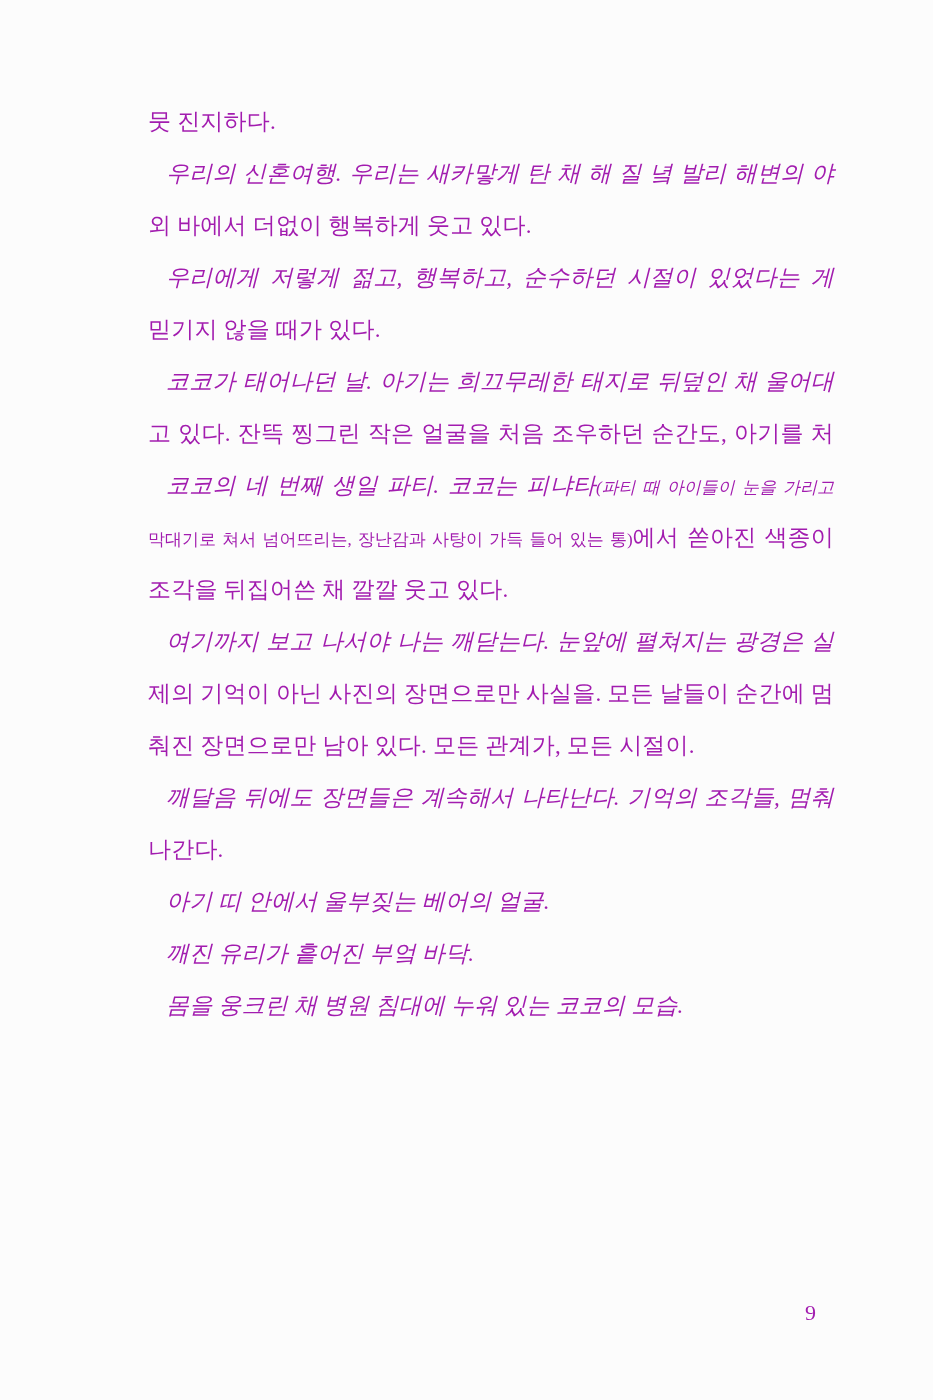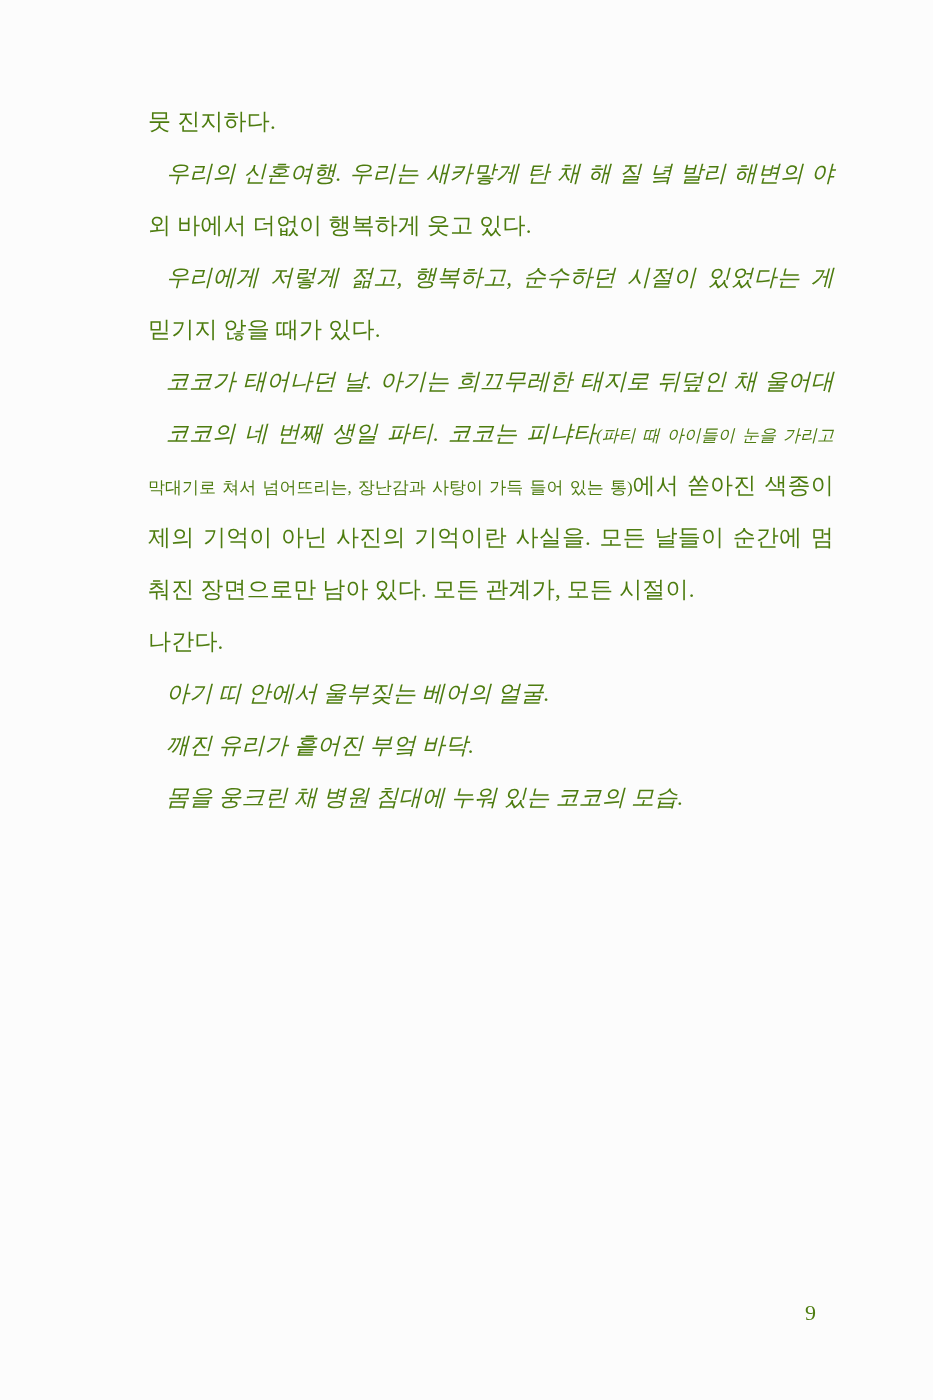--- a/index.html
+++ b/index.html
@@ -49,31 +49,35 @@
     top: 1295px;
     width: 668px;
     text-align: right;
     font-size: 22px;
     line-height: 36px;
   }
 </style>
 </head>
 <body>
 
-<div class="page" style="background: rgb(252, 252, 252); color: #4d7c0f;">
+<div class="page" style="background: rgb(252, 252, 252); color: #a21caf;">
   <div class="text-block" id="text-block">
       <div class="line"><span class="seg">뭇 진지하다.</span></div>
       <div class="line indent fill"><span class="seg">우리의 신혼여행. 우리는 새카맣게 탄 채 해 질 녘 발리 해변의 야</span></div>
       <div class="line"><span class="seg">외 바에서 더없이 행복하게 웃고 있다.</span></div>
       <div class="line indent fill"><span class="seg">우리에게 저렇게 젊고, 행복하고, 순수하던 시절이 있었다는 게</span></div>
       <div class="line"><span class="seg">믿기지 않을 때가 있다.</span></div>
       <div class="line indent fill"><span class="seg">코코가 태어나던 날. 아기는 희끄무레한 태지로 뒤덮인 채 울어대</span></div>
+      <div class="line fill"><span class="seg">고 있다. 잔뜩 찡그린 작은 얼굴을 처음 조우하던 순간도, 아기를 처</span></div>
       <div class="line indent fill"><span class="seg">코코의 네 번째 생일 파티. 코코는 피냐타</span><span class="seg small">(파티 때 아이들이 눈을 가리고</span></div>
       <div class="line fill"><span class="seg small">막대기로 쳐서 넘어뜨리는, 장난감과 사탕이 가득 들어 있는 통)</span><span class="seg">에서 쏟아진 색종이</span></div>
-      <div class="line fill"><span class="seg">제의 기억이 아닌 사진의 기억이란 사실을. 모든 날들이 순간에 멈</span></div>
+      <div class="line"><span class="seg">조각을 뒤집어쓴 채 깔깔 웃고 있다.</span></div>
+      <div class="line indent fill"><span class="seg">여기까지 보고 나서야 나는 깨닫는다. 눈앞에 펼쳐지는 광경은 실</span></div>
+      <div class="line fill"><span class="seg">제의 기억이 아닌 사진의 장면으로만 사실을. 모든 날들이 순간에 멈</span></div>
       <div class="line"><span class="seg">춰진 장면으로만 남아 있다. 모든 관계가, 모든 시절이.</span></div>
+      <div class="line indent fill"><span class="seg">깨달음 뒤에도 장면들은 계속해서 나타난다. 기억의 조각들, 멈춰</span></div>
       <div class="line"><span class="seg">나간다.</span></div>
       <div class="line indent"><span class="seg">아기 띠 안에서 울부짖는 베어의 얼굴.</span></div>
       <div class="line indent"><span class="seg">깨진 유리가 흩어진 부엌 바닥.</span></div>
       <div class="line indent"><span class="seg">몸을 웅크린 채 병원 침대에 누워 있는 코코의 모습.</span></div>
     </div>
   <div class="page-number">9</div>
 </div>
 
 </body></html>

